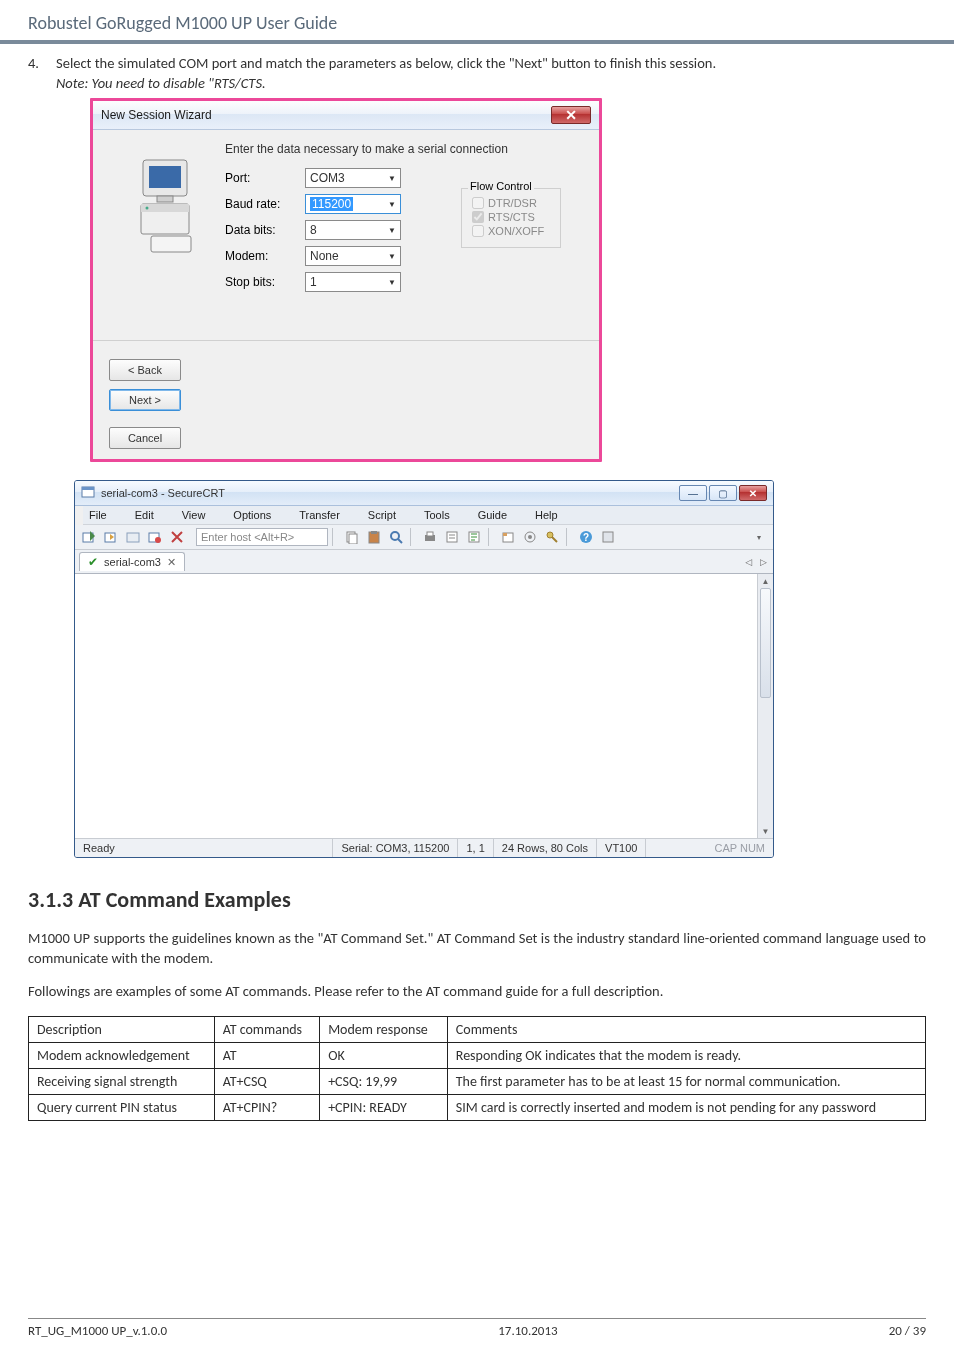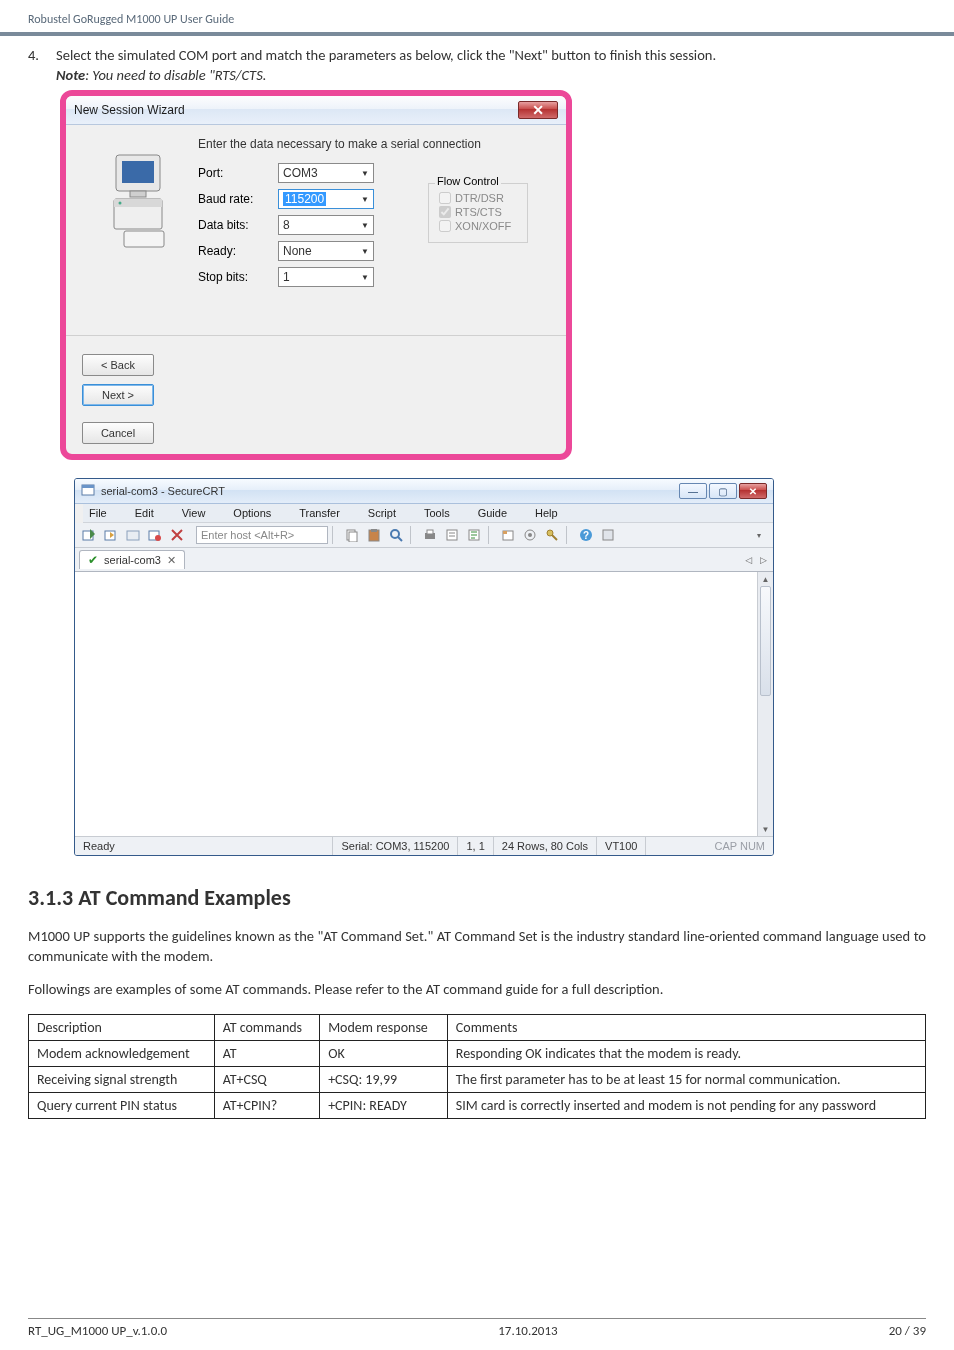--- a/index.html
+++ b/index.html
@@ -8,47 +8,47 @@
     height: 1350px;
     font-family: Calibri, Arial, sans-serif;
     background: #fff;
     color: #333;
     position: relative;
   }
   .header-bar {
     padding: 12px 28px 6px 28px;
     border-bottom: 4px solid #7a8a9a;
     color: #5a6a7a;
-    font-size: 12px;
+    font-size: 18px;
   }
   .content {
     padding: 10px 28px 0 28px;
     font-size: 14.5px;
     color: #333;
   }
   .step-line {
     display: flex;
     align-items: flex-start;
     gap: 14px;
     margin-bottom: 2px;
   }
   .step-num { min-width: 14px; }
   .step-text {}
   .note-line {
     margin-left: 28px;
     font-style: italic;
   }
-  .bold-it { font-weight: bold; font-style: italic; }
+  .bold-it { font-weight: normal; font-style: italic; }
 
   
   .wizard {
     width: 512px;
-    margin: 6px 0 0 32px;
-    border: 6px solid #ec4899;
-    border-radius: 12px;
+    margin: 6px 0 0 62px;
+    border: 3px solid #ec4899;
+    border-radius: 1px;
     overflow: hidden;
     background: #f0f0f0;
     font-family: "Segoe UI", Tahoma, sans-serif;
     font-size: 12px;
   }
   .wizard-title {
     background: linear-gradient(#fdfdfe, #eef3fa 45%, #dce7f5 46%, #e9f0fa);
     padding: 5px 8px;
     color: #1a1a1a;
     display: flex;
@@ -314,21 +314,21 @@
           </div>
         </div>
         <div class="rowf">
           <span class="flabel">Data bits:</span>
           <div class="sel">
             <span>8</span>
             <span class="tri">▼</span>
           </div>
         </div>
         <div class="rowf">
-          <span class="flabel">Ready:</span>
+          <span class="flabel">Modem:</span>
           <div class="sel">
             <span>None</span>
             <span class="tri">▼</span>
           </div>
         </div>
         <div class="rowf">
           <span class="flabel">Stop bits:</span>
           <div class="sel">
             <span>1</span>
             <span class="tri">▼</span>

